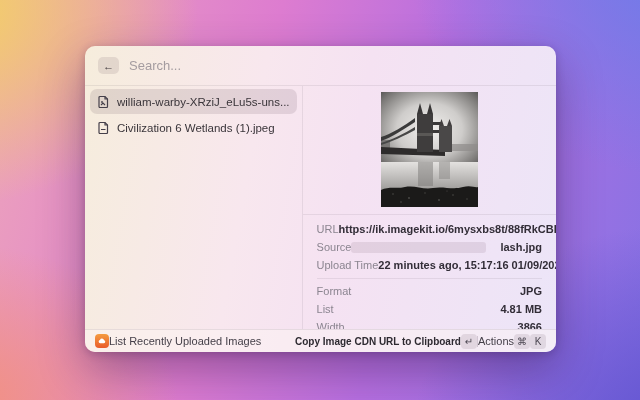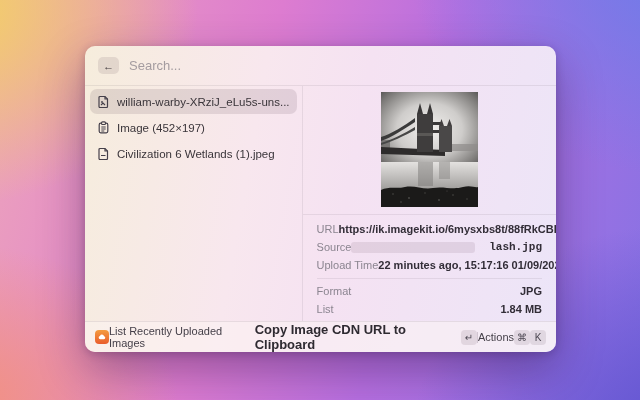--- a/index.html
+++ b/index.html
@@ -34,30 +34,30 @@
   .list-row svg{flex:0 0 auto;display:block;}
   
   .detail{flex:1;display:flex;flex-direction:column;min-width:0;}
   .preview{flex:0 0 129px;display:flex;justify-content:center;padding-top:6px;
     border-bottom:1px solid rgba(70,50,70,.09);box-sizing:border-box;}
   .meta{flex:1;padding:5px 14px 0;box-sizing:border-box;overflow:hidden;}
   .meta-row{height:18px;display:flex;align-items:center;font-size:11px;}
   .meta-label{color:#8b8590;flex:0 0 auto;}
   .meta-value{color:#322d37;font-weight:600;margin-left:auto;white-space:nowrap;}
   .redact-bar{width:200px;height:11px;border-radius:3px;background:rgba(120,90,110,.14);margin-left:auto;margin-right:2px;}
-  .redact-bar + .meta-value{margin-left:12px;font-family:Liberation Mono, monospace;}
+  .redact-bar + .meta-value{margin-left:12px;}
   .meta-divider{height:1px;background:rgba(70,50,70,.09);margin:4px 0 3px;}
   
   .footer{flex:0 0 23px;display:flex;align-items:center;padding:0 10px;box-sizing:border-box;
     border-top:1px solid rgba(70,50,70,.10);background:rgba(252,247,244,.45);}
   .app-icon{width:14px;height:14px;border-radius:4px;background:linear-gradient(180deg,#f49c3f,#e95c2b);
     display:flex;align-items:center;justify-content:center;flex:0 0 auto;}
   .footer-left-label{font-size:11px;color:#454049;}
   .footer-spacer{flex:1;}
-  .primary-label{font-size:13px;font-weight:700;color:#2e2a31;}
+  .primary-label{font-size:10px;font-weight:700;color:#2e2a31;}
   .keycap{min-width:16px;height:15px;padding:0 3px;border-radius:4px;background:rgba(90,70,85,.13);
     color:#4c4752;font-size:10px;display:flex;align-items:center;justify-content:center;cursor:pointer;box-sizing:border-box;}
   .footer-divider{width:1px;height:11px;background:rgba(70,50,70,.20);}
   .actions-label{font-size:11px;color:#454049;cursor:pointer;text-align:right;}
 </style>
 </head>
 <body>
 
 <div class="desktop">
   <div class="window">
@@ -73,28 +73,20 @@
 
       <div class="sidebar">
         <div class="list-row selected">
           <svg width="13" height="13" viewBox="0 0 13 13">
             <path d="M3 1.5 h5 l2.5 2.5 v7.5 a1 1 0 0 1 -1 1 h-6.5 a1 1 0 0 1 -1 -1 v-9 a1 1 0 0 1 1 -1 z" fill="none" stroke="#45404a" stroke-width="1.2"></path>
             <path d="M8 1.5 v2.5 h2.5" fill="none" stroke="#45404a" stroke-width="1.2"></path>
             <circle cx="5" cy="7" r="0.9" fill="#45404a"></circle>
             <path d="M4 10 l2-2 2 2" fill="none" stroke="#45404a" stroke-width="1.1"></path>
           </svg>
           <span class="label">william-warby-XRziJ_eLu5s-uns...</span>
-        </div>
-        <div class="list-row">
-          <svg width="13" height="13" viewBox="0 0 13 13">
-            <rect x="2.2" y="2.2" width="8.6" height="9.6" rx="1.5" fill="none" stroke="#45404a" stroke-width="1.2"></rect>
-            <rect x="4.5" y="0.9" width="4" height="2.6" rx="1" fill="#f6ecde" stroke="#45404a" stroke-width="1.1"></rect>
-            <path d="M4.3 6 h4.4 M4.3 8 h4.4 M4.3 10 h3" stroke="#45404a" stroke-width="1"></path>
-          </svg>
-          <span class="label">Image (452×197)</span>
         </div>
         <div class="list-row">
           <svg width="13" height="13" viewBox="0 0 13 13">
             <path d="M3 1.5 h5 l2.5 2.5 v7.5 a1 1 0 0 1 -1 1 h-6.5 a1 1 0 0 1 -1 -1 v-9 a1 1 0 0 1 1 -1 z" fill="none" stroke="#45404a" stroke-width="1.2"></path>
             <path d="M8 1.5 v2.5 h2.5" fill="none" stroke="#45404a" stroke-width="1.2"></path>
             <path d="M4 8.5 h4.5" stroke="#45404a" stroke-width="1.1"></path>
           </svg>
           <span class="label">Civilization 6 Wetlands (1).jpeg</span>
         </div>
       </div>
@@ -163,21 +155,21 @@
             <span class="meta-label">Upload Time</span>
             <span class="meta-value">22 minutes ago, 15:17:16 01/09/2024</span>
           </div>
           <div class="meta-divider"></div>
           <div class="meta-row">
             <span class="meta-label">Format</span>
             <span class="meta-value">JPG</span>
           </div>
           <div class="meta-row">
             <span class="meta-label">List</span>
-            <span class="meta-value">1.84 MB</span>
+            <span class="meta-value">4.81 MB</span>
           </div>
           <div class="meta-row">
             <span class="meta-label">Width</span>
             <span class="meta-value">3866</span>
           </div>
         </div>
       </div>
     </div>
 
     <div class="footer">

